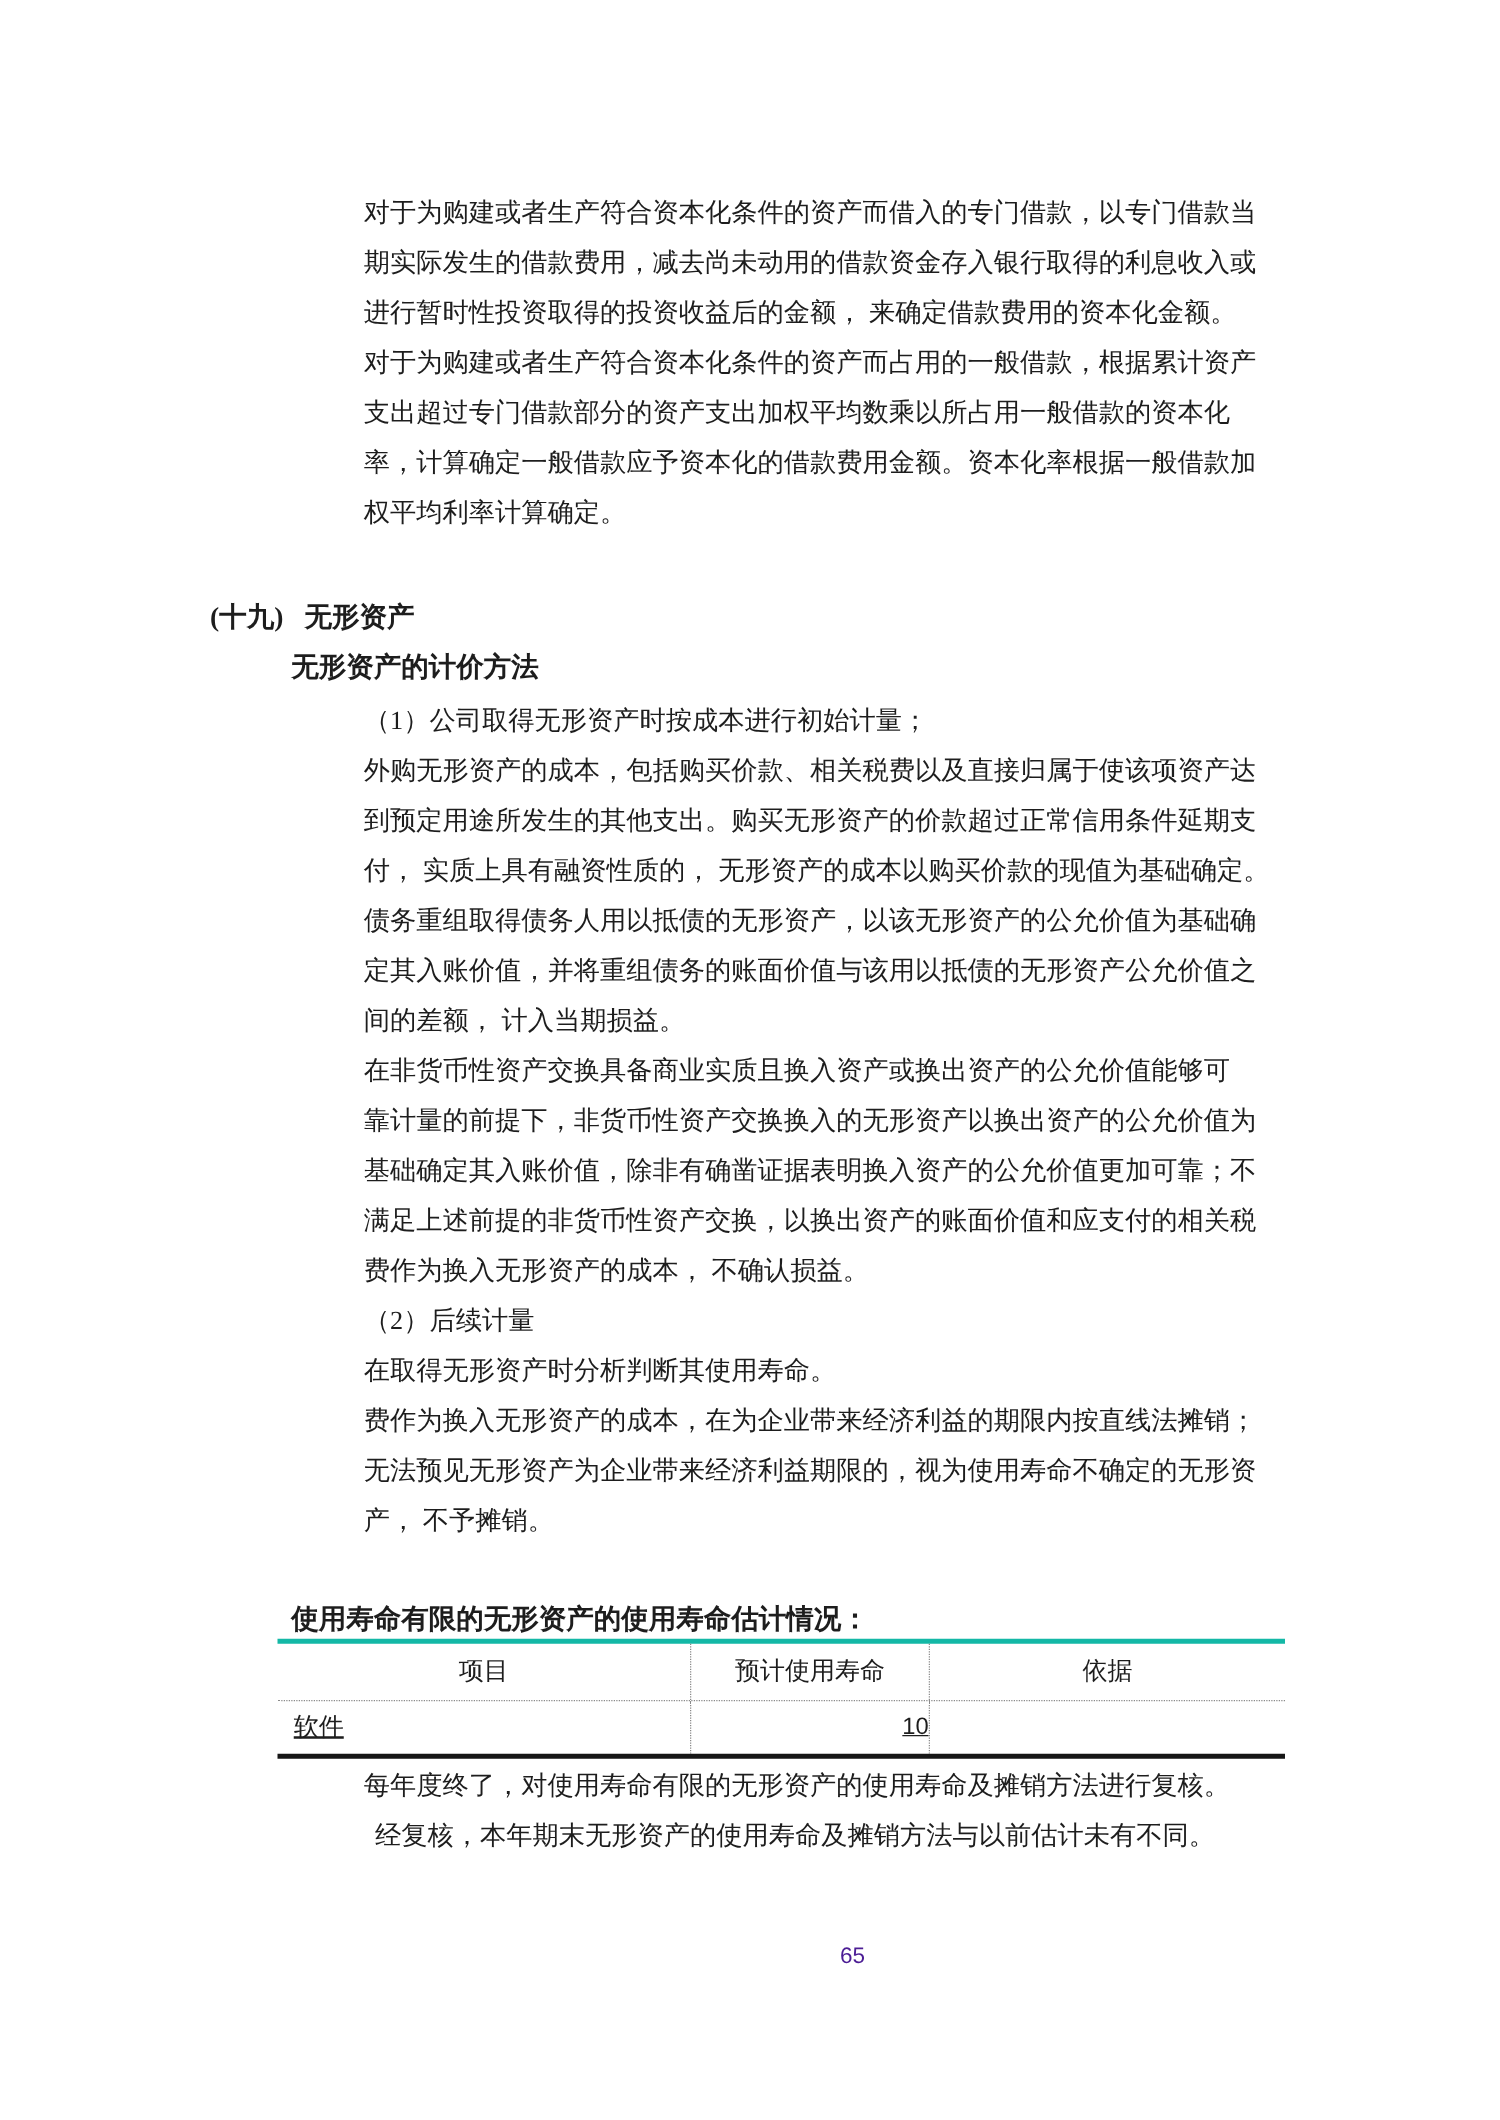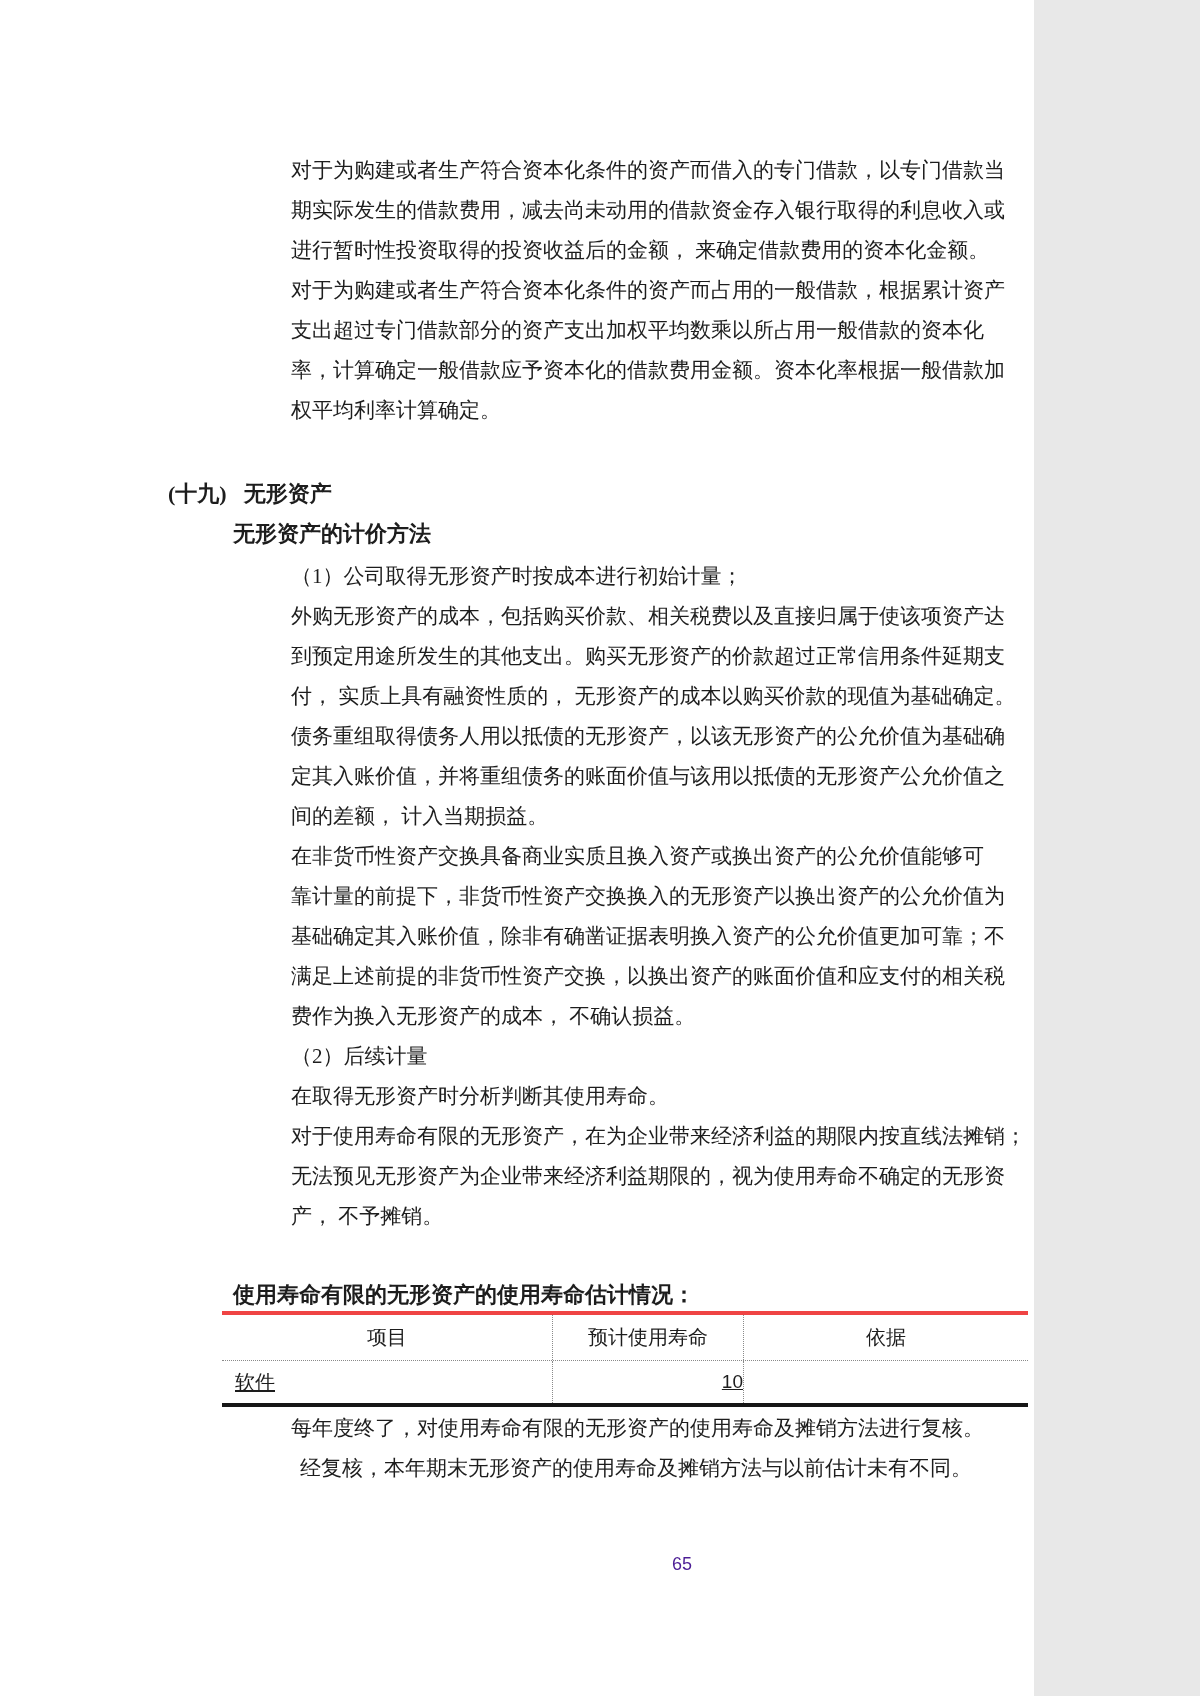--- a/index.html
+++ b/index.html
@@ -1,18 +1,18 @@
 <!DOCTYPE html>
 <html><head>
 <meta charset="utf-8">
 <style>
   html,body{margin:0;padding:0;background:#e8e8e8;}
   .page{
     position:relative;
-    width:1034px;height:1696px;
+    width:1200px;height:1696px;
     background:#ffffff;
     font-family:"Liberation Serif","DejaVu Serif",serif;
     color:#1d1d1d;
     overflow:hidden;
   }
   .line{
     height:40px;line-height:40px;
     font-size:21px;
     white-space:nowrap;
   }
@@ -27,21 +27,21 @@
     position:absolute;left:233px;top:514px;
     font-weight:bold;font-size:22px;height:40px;line-height:40px;
   }
   #p-valuation{left:291px;top:556px;width:760px;}
   #table-caption{
     position:absolute;left:233px;top:1277px;
     font-weight:bold;font-size:22px;height:36px;line-height:36px;
   }
   #est-table{
     position:absolute;left:222px;top:1311px;width:806px;
-    border-top:4px solid #ef4444;
+    border-top:4px solid #14b8a6;
     border-bottom:4px solid #161616;
     font-size:20px;
   }
   .trow{display:grid;grid-template-columns:330px 191px 285px;}
   .trow.hdr{height:45px;border-bottom:1px dotted #8a8a8a;}
   .trow.body{height:42px;}
   .cell{overflow:hidden;}
   .trow.hdr .cell{text-align:center;line-height:45px;}
   .trow.body .cell{line-height:42px;text-decoration:underline;}
   .cell.v{border-left:1px dotted #8a8a8a;}
@@ -89,21 +89,21 @@
       <div class="line">债务重组取得债务人用以抵债的无形资产，以该无形资产的公允价值为基础确</div>
       <div class="line">定其入账价值，并将重组债务的账面价值与该用以抵债的无形资产公允价值之</div>
       <div class="line">间的差额， 计入当期损益。</div>
       <div class="line">在非货币性资产交换具备商业实质且换入资产或换出资产的公允价值能够可</div>
       <div class="line">靠计量的前提下，非货币性资产交换换入的无形资产以换出资产的公允价值为</div>
       <div class="line">基础确定其入账价值，除非有确凿证据表明换入资产的公允价值更加可靠；不</div>
       <div class="line">满足上述前提的非货币性资产交换，以换出资产的账面价值和应支付的相关税</div>
       <div class="line">费作为换入无形资产的成本， 不确认损益。</div>
       <div class="line">（2）后续计量</div>
       <div class="line">在取得无形资产时分析判断其使用寿命。</div>
-      <div class="line">对于使用寿命有限的无形资产，在为企业带来经济利益的期限内按直线法摊销；</div>
+      <div class="line">费作为换入无形资产的成本，在为企业带来经济利益的期限内按直线法摊销；</div>
       <div class="line">无法预见无形资产为企业带来经济利益期限的，视为使用寿命不确定的无形资</div>
       <div class="line">产， 不予摊销。</div>
     </div>
 
   <div id="table-caption">使用寿命有限的无形资产的使用寿命估计情况：</div>
 
   <div id="est-table">
     <div class="trow hdr">
       <div class="cell">项目</div>
       <div class="cell v">预计使用寿命</div>

